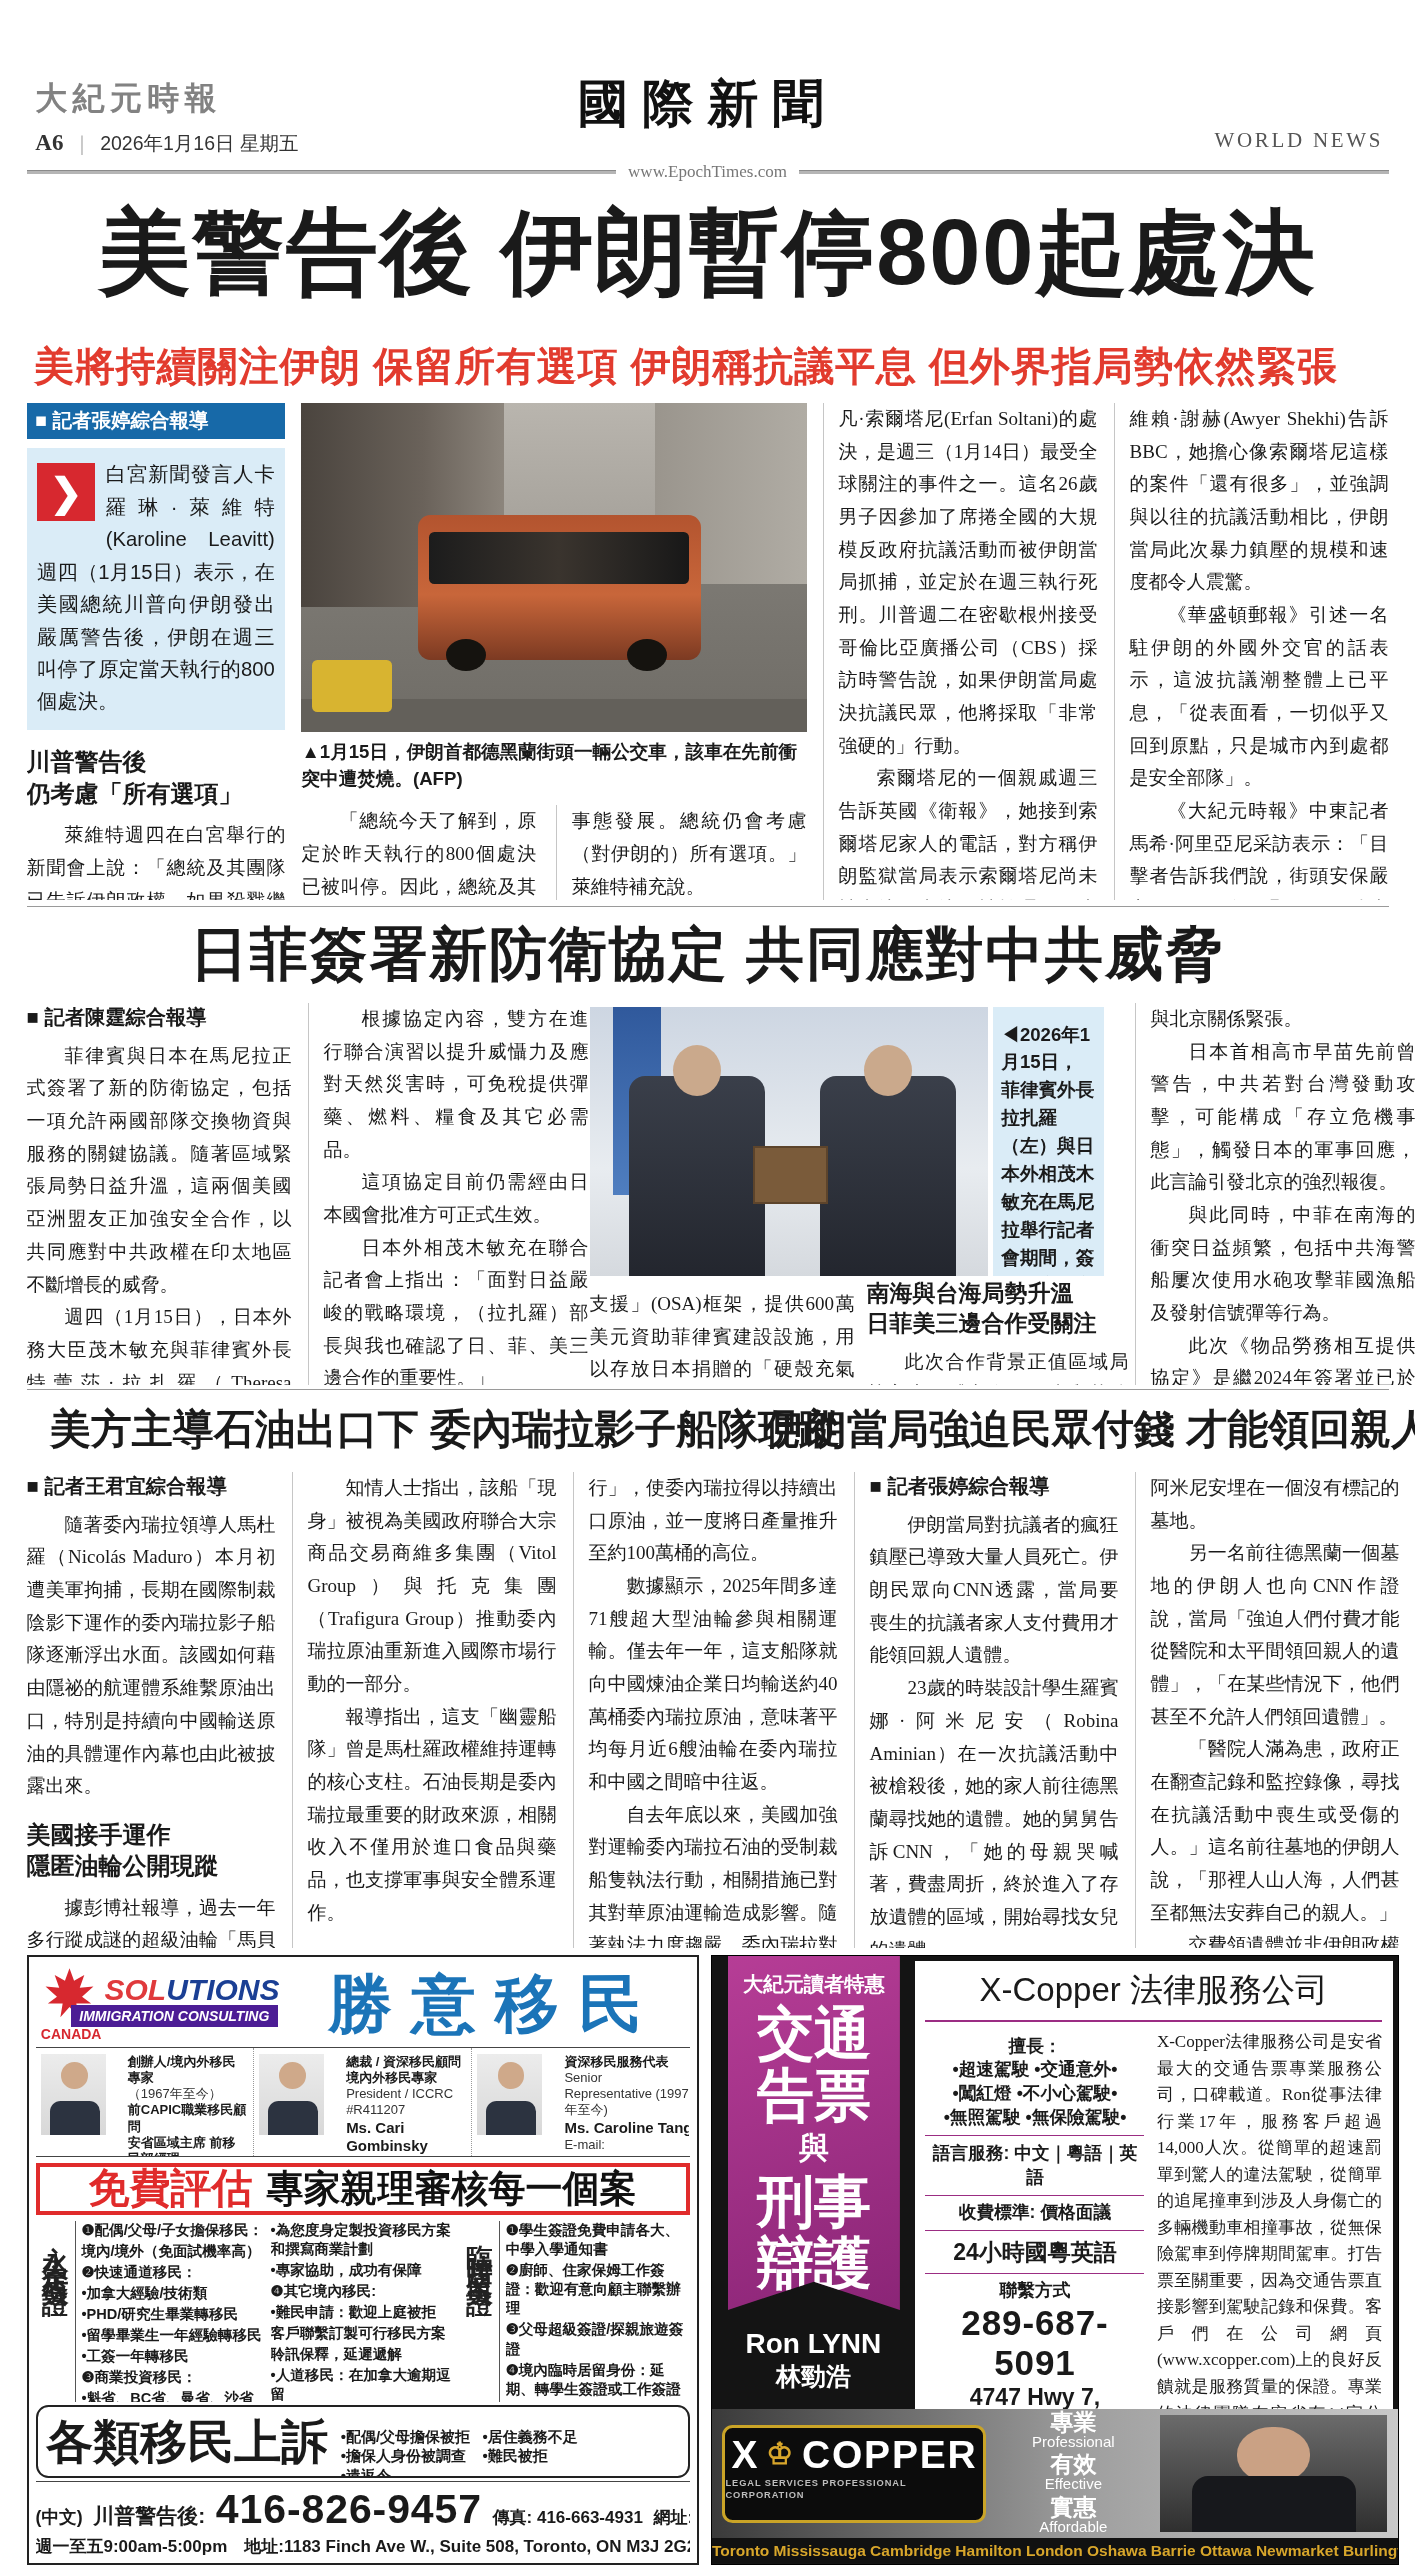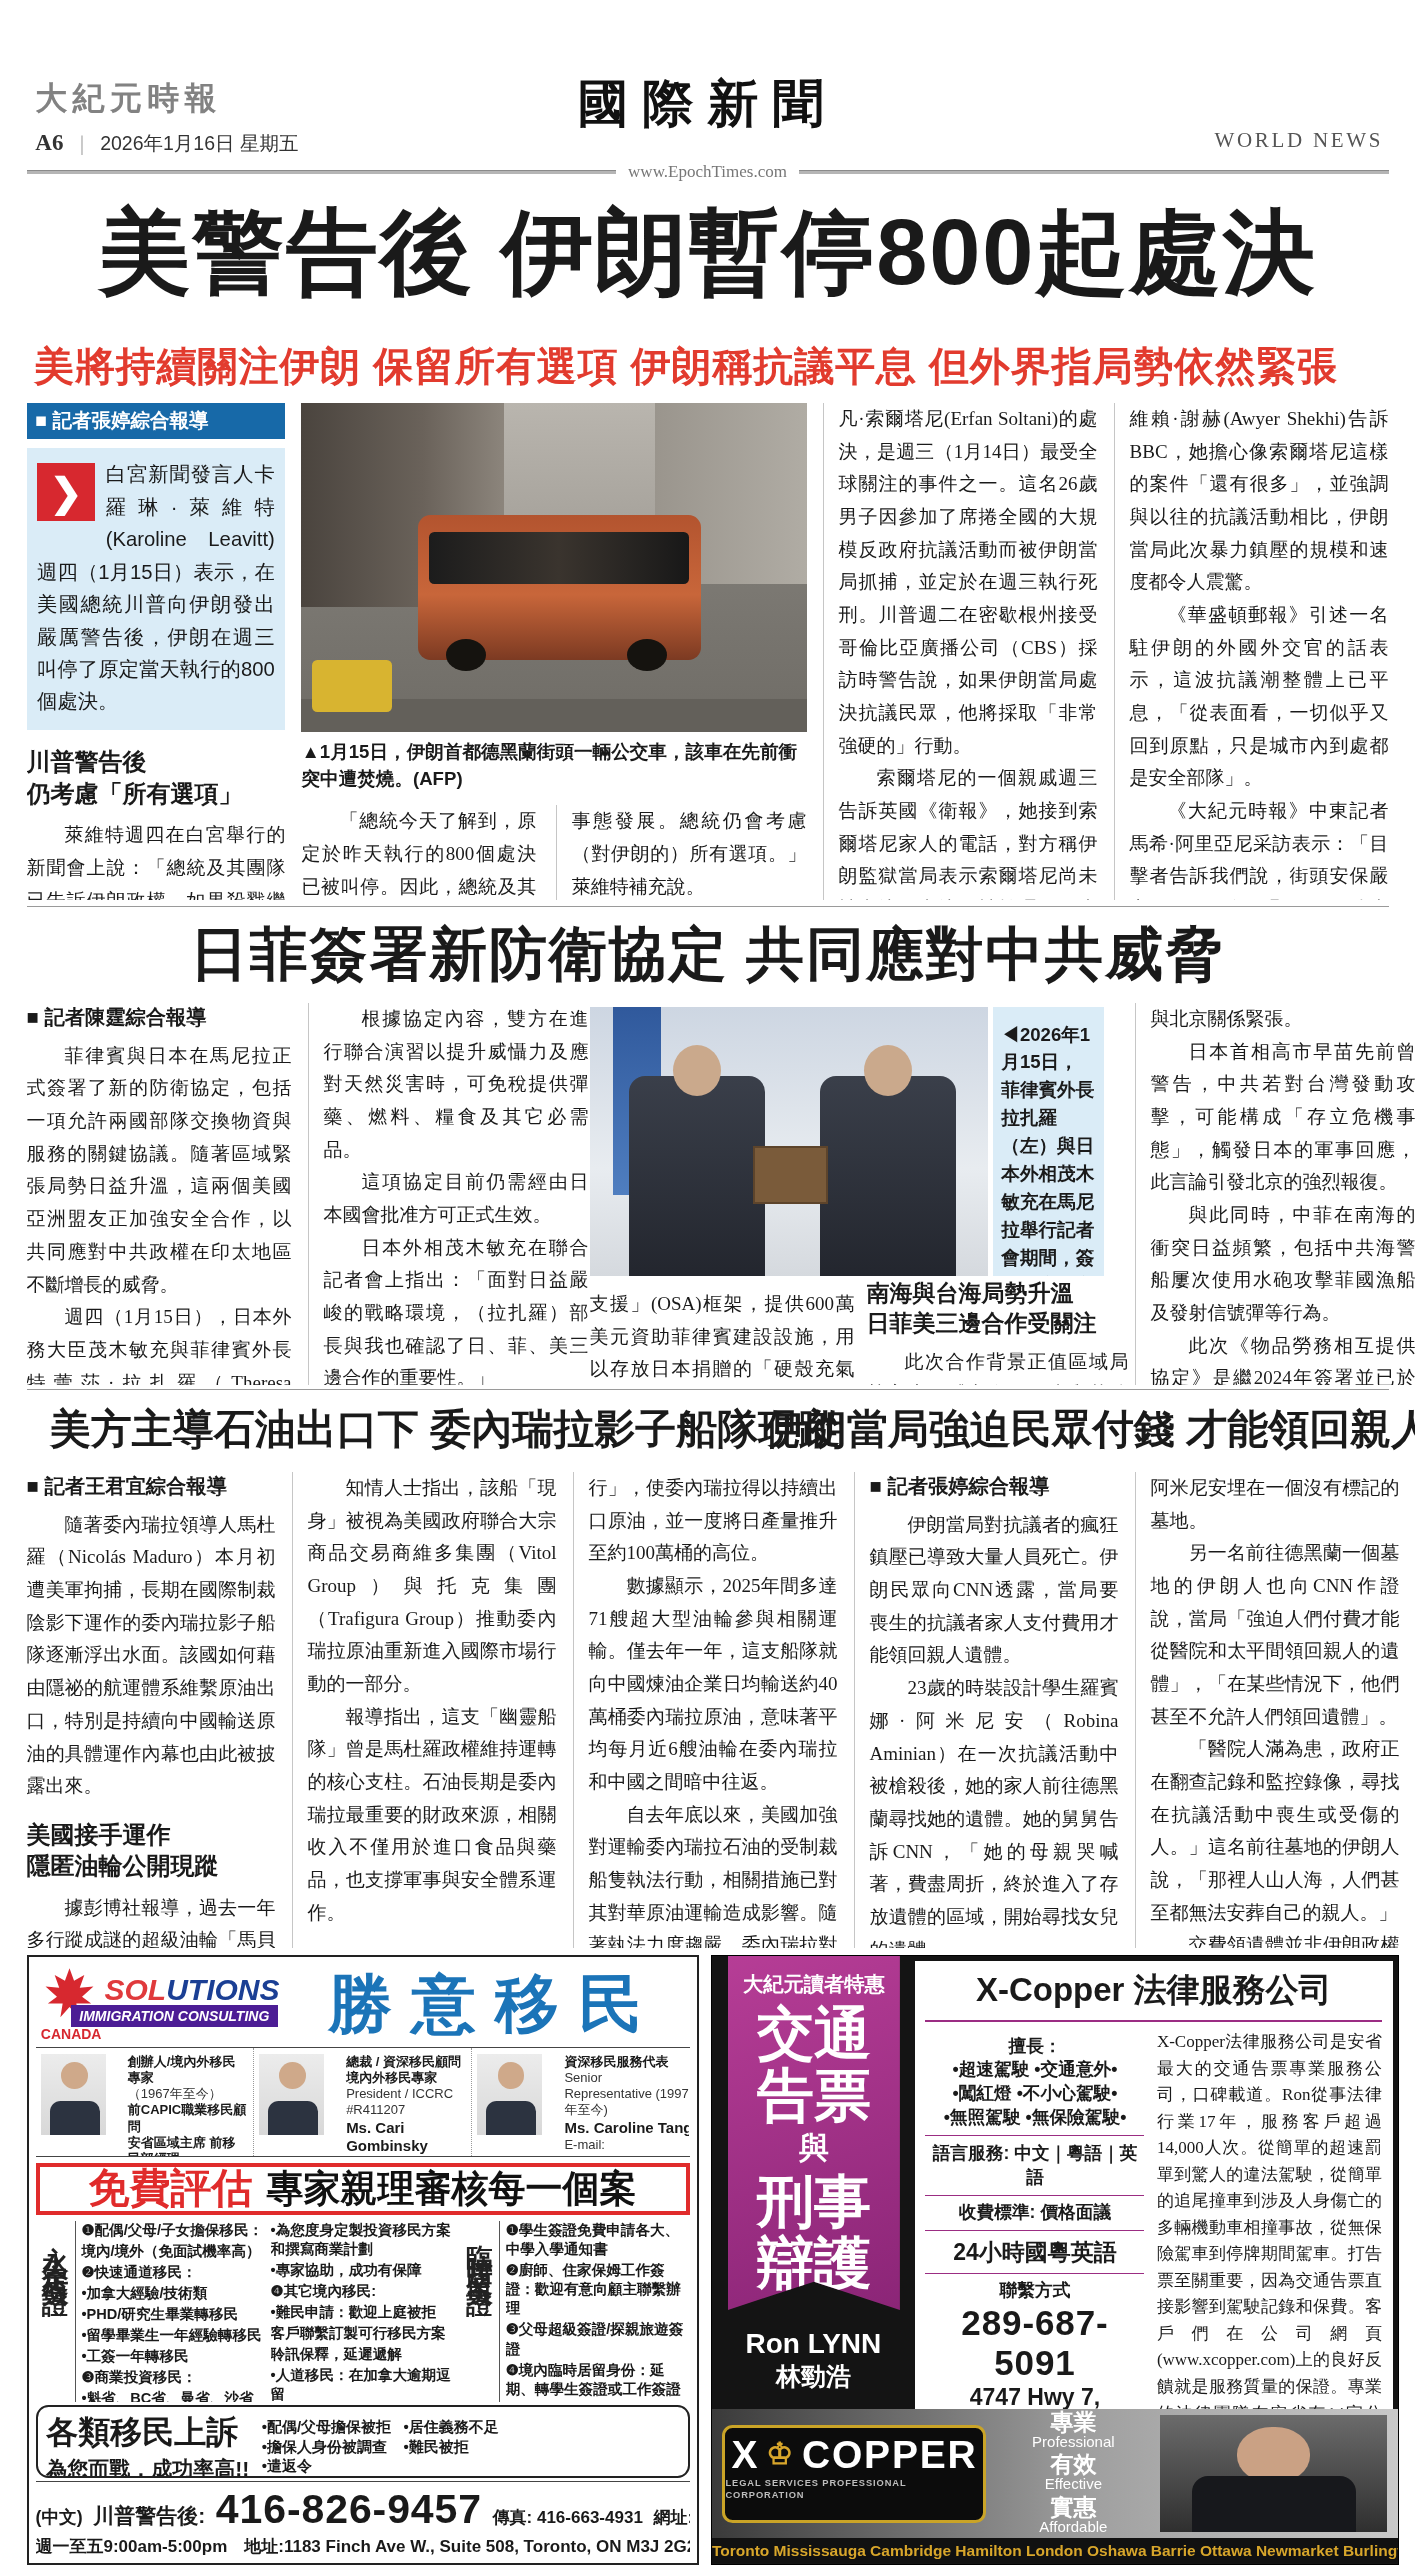--- a/index.html
+++ b/index.html
@@ -99,21 +99,21 @@
   .sol-eval{height:55px;margin:5.3px 0;border:4.4px solid #e02b2b;display:flex;align-items:center;justify-content:center;gap:14px;overflow:hidden;}
   .sol-eval .r{color:#e02b2b;font-size:41px;font-weight:900;}
   .sol-eval .k{color:#111;font-size:37px;font-weight:900;}
   .sol-services{height:223px;display:flex;gap:5.3px;overflow:hidden;}
   .vlabel{writing-mode:vertical-rl;text-orientation:upright;font-size:26.5px;font-weight:900;letter-spacing:8.8px;color:#222;
           border-right:1.8px solid #555;padding:3.5px 1.8px;flex:none;}
   .svc{font-size:14.6px;font-weight:bold;line-height:1.32;flex:1;overflow:hidden;}
   .svc div{margin-bottom:1.8px;}
   .sol-appeal{height:76px;border:2.7px solid #222;border-radius:12.4px;margin-top:3.5px;padding:3.5px 8.8px;overflow:hidden;}
   .ap-row{display:flex;align-items:center;gap:12.4px;}
-  .ap-title{font-size:32px;font-weight:900;white-space:nowrap;}
+  .ap-title{font-size:47px;font-weight:900;white-space:nowrap;}
   .ap-bullets{font-size:15px;font-weight:bold;line-height:1.3;display:grid;grid-template-columns:auto auto;column-gap:12.4px;}
   .ap-sub{font-size:21px;font-weight:900;}
   .sol-contact{margin-top:3.5px;border-top:1.8px solid #444;padding-top:3.5px;}
   .sc1{display:flex;align-items:baseline;gap:10.6px;white-space:nowrap;overflow:hidden;}
   .sc1 .lang{font-size:17.7px;font-weight:bold;}
   .sc1 .lbl{font-size:21px;font-weight:900;}
   .sc1 .ph{font-size:41px;font-weight:900;letter-spacing:0.9px;}
   .sc1 .sm{font-size:17px;font-weight:bold;}
   .sc2{font-size:17px;font-weight:bold;margin-top:1.8px;white-space:nowrap;overflow:hidden;}
   
@@ -123,21 +123,21 @@
   .xc-ribbon{position:absolute;left:16px;top:0;width:172px;height:354px;
              background:linear-gradient(160deg,#b63d96,#8b2577);clip-path:polygon(0 0,100% 0,100% 100%,50% 92%,0 100%);
              color:#fff;text-align:center;padding-top:14px;box-sizing:border-box;}
   .xc-kicker{font-size:20.3px;font-weight:bold;margin-bottom:5.3px;}
   .xc-big{font-size:57px;font-weight:900;line-height:1.08;}
   .xc-mid{font-size:30px;font-weight:bold;margin:1.8px 0;}
   .xc-rep{position:absolute;left:0;width:100%;top:372px;text-align:center;color:#fff;}
   .xc-rep .en{font-size:28px;font-weight:900;}
   .xc-rep .cn{font-size:25px;font-weight:bold;}
   .xc-white{flex:1;background:#fff;margin:5.3px 5.3px 0 0;padding:7px 10.6px;box-sizing:border-box;overflow:hidden;}
-  .xc-title{text-align:center;font-size:33px;font-weight:700;padding-bottom:7px;border-bottom:2.7px solid #9b2d83;}
+  .xc-title{text-align:center;font-size:33px;font-weight:400;padding-bottom:7px;border-bottom:2.7px solid #9b2d83;}
   .xc-cols{display:flex;gap:12.4px;margin-top:7px;}
   .xc-left{width:219px;flex:none;text-align:center;}
   .xc-left .sec{border-bottom:1.8px solid #9b2d83;padding:5.3px 0;}
   .xc-left .b{font-size:17.7px;font-weight:bold;line-height:1.35;}
   .xc-left .hours{font-size:23px;font-weight:900;}
   .xc-left .phone{font-size:35px;font-weight:900;letter-spacing:0.9px;}
   .xc-left .addr{font-size:23px;font-weight:900;line-height:1.25;text-align:center;}
   .xc-about{flex:1;font-family:"Liberation Serif",serif;font-size:17px;line-height:1.56;text-align:justify;overflow:hidden;}
   .xc-bottom{height:129px;background:linear-gradient(90deg,#3a3a3a,#9f9f9f 55%,#c9c9c9);display:flex;align-items:center;gap:12.4px;padding:0 10.6px;overflow:hidden;}
   .xc-plate{width:258px;height:92px;background:#0c0c0c;border:3.5px solid #caa427;border-radius:10.6px;flex:none;

